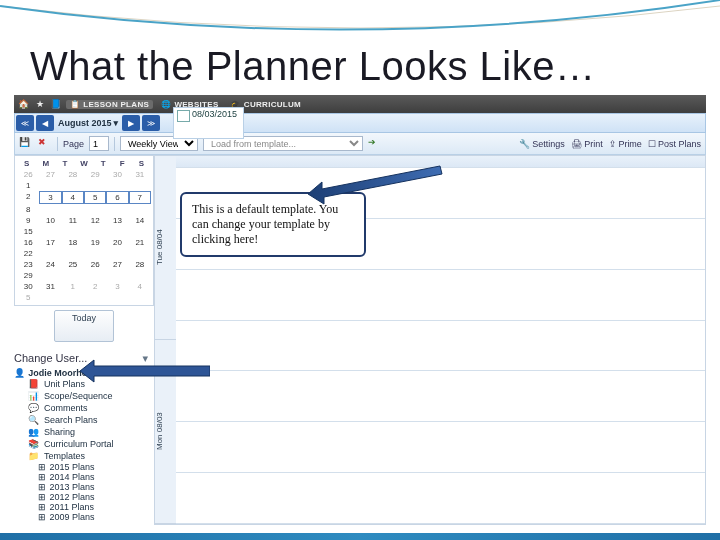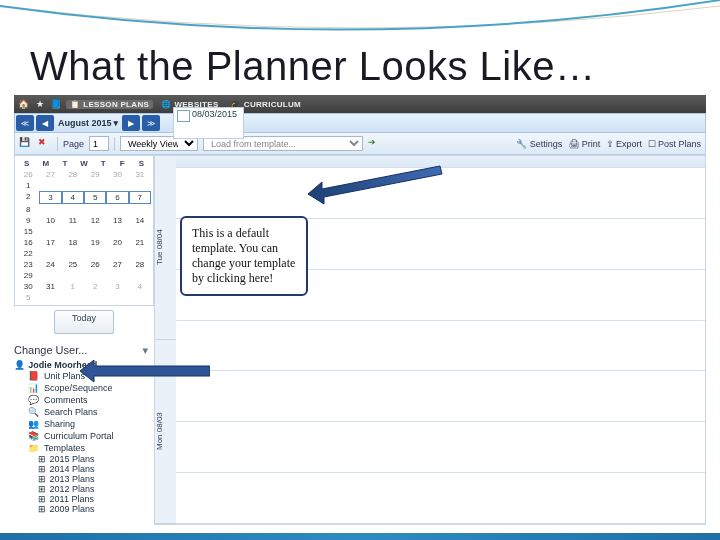--- a/index.html
+++ b/index.html
@@ -29,21 +29,21 @@
   .tb-link { display:flex; align-items:center; gap:2px; }
 
   .main { display:flex; height: calc(100% - 60px); }
   .sidebar { width:140px; flex:none; display:flex; flex-direction:column; }
   .cal { border:1px solid #c8d5e4; background:#fff; padding:2px; font-size:8px; }
   .cal-head { display:grid; grid-template-columns: repeat(7,1fr); text-align:center; font-weight:bold; color:#446; }
   .cal-head div, .cal-row div { padding:1px 0; }
   .cal-row { display:grid; grid-template-columns: repeat(6,1fr); text-align:center; color:#333; }
   .cal .dim { color:#aaa; }
   .cal .today-row div.sel { border:1px solid #5a86c4; }
-  .todaybtn { margin:4px auto; width:60px; height:24px; background:linear-gradient(#fefefe,#e7edf4); border:1px solid #b2c3d6; border-radius:2px; text-align:center; line-height:14px; font-size:9px; color:#345; }
+  .todaybtn { margin:4px auto; width:60px; height:32px; background:linear-gradient(#fefefe,#e7edf4); border:1px solid #b2c3d6; border-radius:2px; text-align:center; line-height:14px; font-size:9px; color:#345; }
   .change-user { margin-top:6px; font-size:11px; color:#334; position:relative; }
   .change-user::after { content:"▾"; position:absolute; right:6px; color:#678; }
   .tree { margin-top:4px; font-size:9px; color:#234; overflow:hidden; }
   .tree-root { display:flex; align-items:center; gap:3px; font-weight:bold; }
   .tree-item { display:flex; align-items:center; gap:4px; padding:1px 0 1px 14px; }
   .tree-sub { padding-left:24px; display:flex; align-items:center; gap:4px; }
   .node-ico { width:12px; height:10px; display:inline-block; }
 
   .workspace { flex:1; display:flex; border:1px solid #c8d5e4; border-left:none; position:relative; background:#fff; }
   .day-gutter { width:22px; background:#eaf1f9; border-right:1px solid #c8d5e4; writing-mode: vertical-rl; transform: rotate(180deg); text-align:center; font-size:8px; color:#345; display:flex; }
@@ -119,21 +119,21 @@
         <span class="tb-link">
             <span>🔧</span>
             <span>Settings</span>
           </span>
         <span class="tb-link">
             <span>🖨</span>
             <span>Print</span>
           </span>
         <span class="tb-link">
             <span>⇪</span>
-            <span>Export</span>
+            <span>Prime</span>
           </span>
         <span class="tb-link">
             <span>☐</span>
             <span>Post Plans</span>
           </span>
       </div>
     </div>
 
     <div class="main">
       <div class="sidebar">
@@ -277,21 +277,21 @@
           <div class="slot"></div>
           <div class="slot"></div>
           <div class="slot"></div>
           <div class="slot"></div>
           <div class="slot"></div>
         </div>
       </div>
     </div>
   </div>
 
-  <div class="callout" style="top:192px; left:180px; width:128px;margin-top:24px;">This is a default template. You can change your template by clicking here!</div>
+  <div class="callout" style="top:192px; left:180px; width:186px;">This is a default template. You can change your template by clicking here!</div>
 
   <svg class="arrow" style="top:150px; left:308px;" width="140" height="60">
     <defs>
         <linearGradient id="g1" x1="0" y1="0" x2="1" y2="0">
           <stop offset="0" stop-color="#1d3f75"></stop>
           <stop offset="1" stop-color="#3f6db3"></stop>
         </linearGradient>
       </defs>
     <polygon points="0,44 14,32 14,39 132,16 134,24 16,47 16,54" fill="url(#g1)" stroke="#15325f" stroke-width="1"></polygon>
   </svg>

